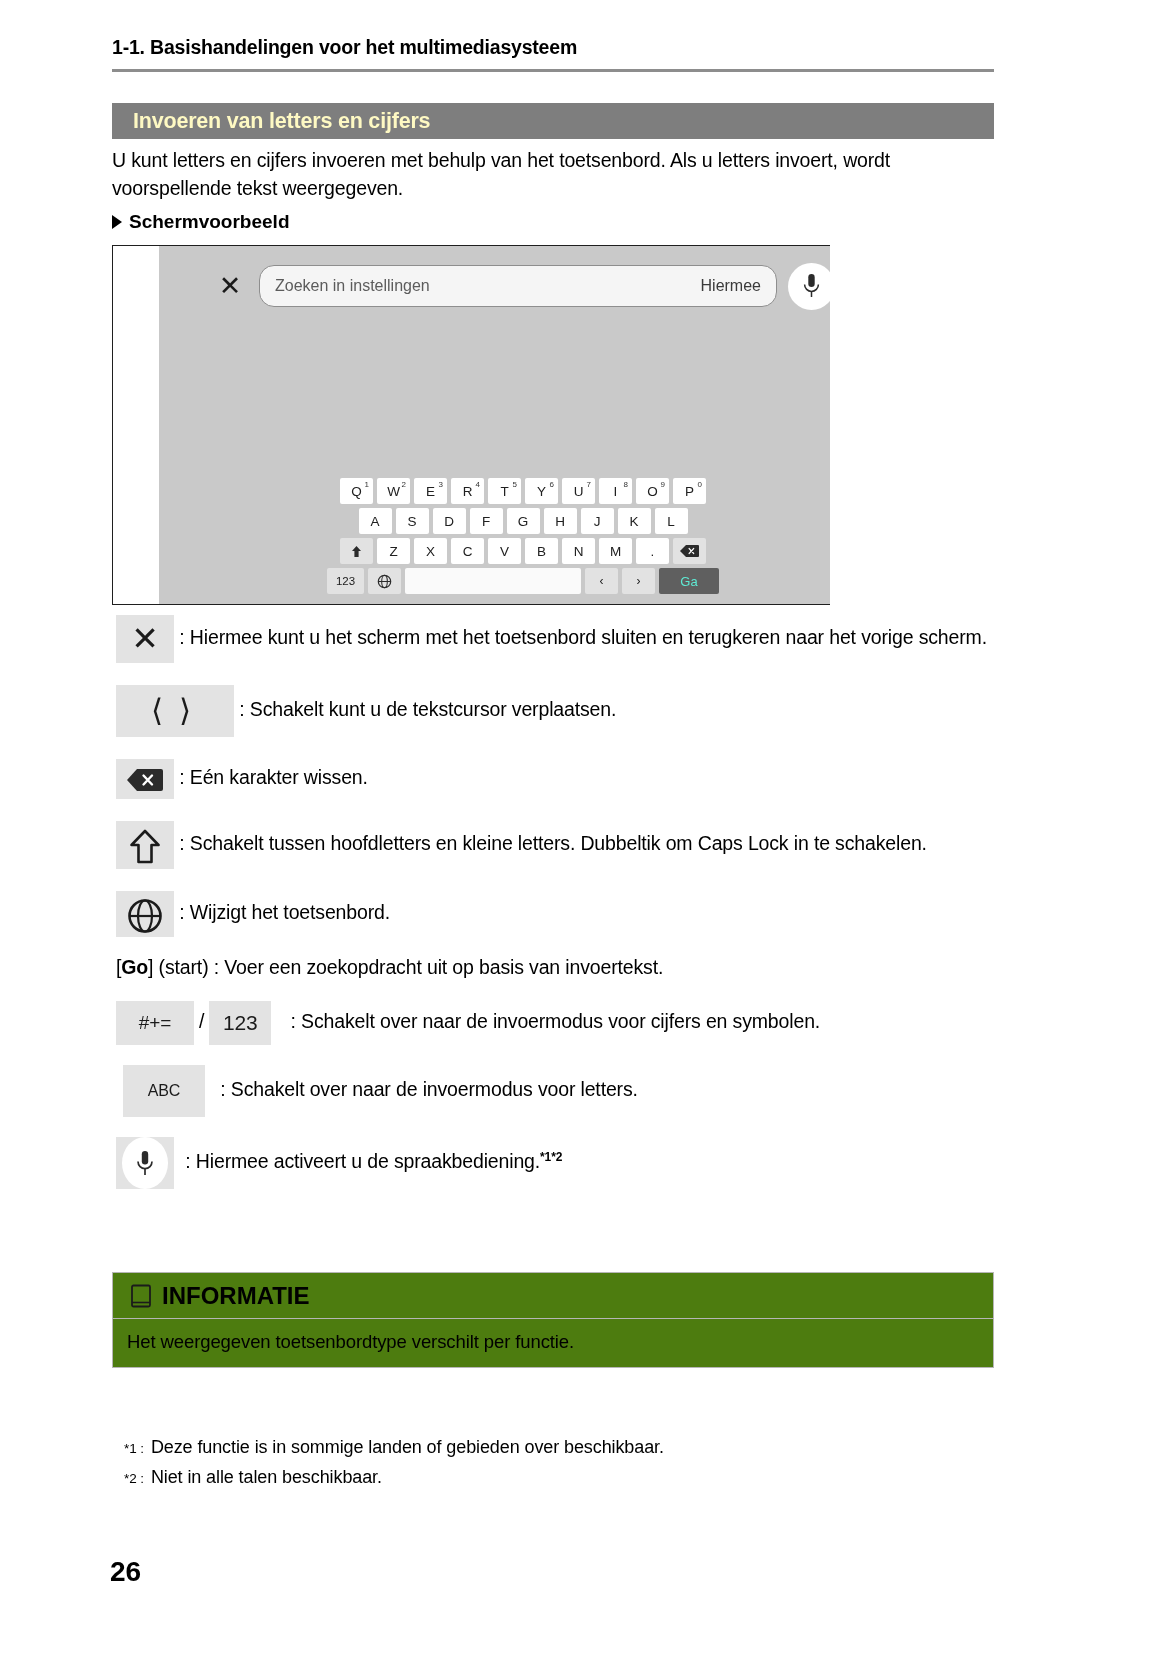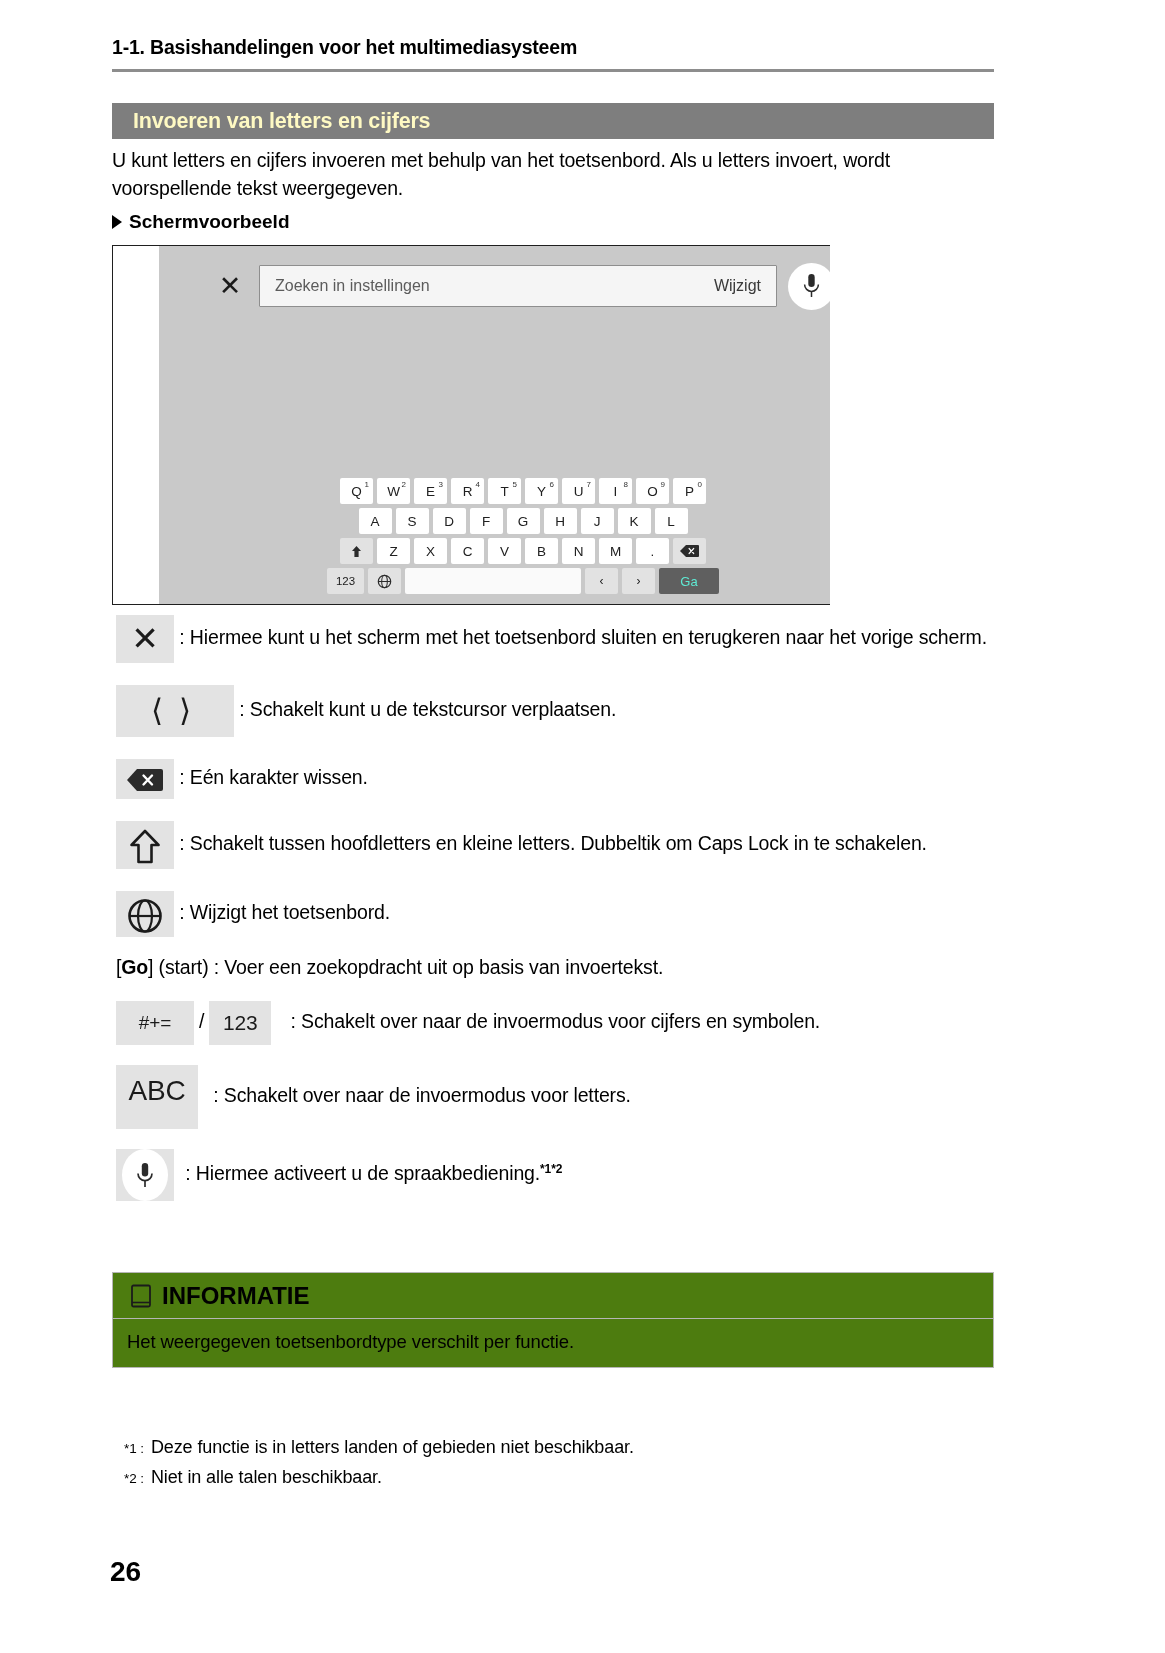--- a/index.html
+++ b/index.html
@@ -128,21 +128,21 @@
     font-weight: 400;
     line-height: 1;
     margin-right: 14px;
     flex: 0 0 auto;
   }
   .search-field {
     flex: 1 1 auto;
     height: 42px;
     background: #f5f5f5;
     border: 1px solid #8e8e8e;
-    border-radius: 1px;
+    border-radius: 15px;
     display: flex;
     align-items: center;
     justify-content: space-between;
     padding: 0 15px;
     box-sizing: border-box;
   }
   .search-placeholder {
     font-size: 16px;
     color: #5c5c5c;
   }
@@ -274,23 +274,24 @@
     width: 78px; height: 44px;
     line-height: 44px;
     font-size: 19px;
   }
   .gkey-123 {
     width: 62px; height: 44px;
     line-height: 44px;
     font-size: 21px;
   }
   .gkey-abc {
-    width: 82px; height: 64px;
+    width: 82px; height: 52px;
     line-height: 52px;
-    font-size: 28px;
+    font-size: 16px;
+    margin-left: 7px;
   }
   .gkey-mic {
     width: 58px; height: 52px;
     position: relative;
   }
   .gkey-mic .mic-oval {
     position: absolute;
     left: 50%; top: 50%;
     transform: translate(-50%,-50%);
     width: 46px; height: 52px;
@@ -386,21 +387,21 @@
     <span>Schermvoorbeeld</span>
   </div>
 
   <div class="screen-box">
     <div class="screen-inner">
 
       <div class="search-row">
         <div class="close-x">✕</div>
         <div class="search-field">
           <span class="search-placeholder">Zoeken in instellingen</span>
-          <span class="search-clear">Wijzigt</span>
+          <span class="search-clear">Hiermee</span>
         </div>
         <div class="mic-circle">
           <svg width="17" height="26" viewBox="0 0 17 26" aria-hidden="true">
             <rect x="5.3" y="1" width="6.4" height="13" rx="3.2" fill="#2b2b2b"></rect>
             <path d="M1.6 11.5 a6.9 6.9 0 0 0 13.8 0" fill="none" stroke="#2b2b2b" stroke-width="1.5"></path>
             <line x1="8.5" y1="18.2" x2="8.5" y2="24" stroke="#2b2b2b" stroke-width="1.5"></line>
           </svg>
         </div>
       </div>
 
@@ -582,21 +583,21 @@
         </svg>
       </span>
       <span>INFORMATIE</span>
     </div>
     <div class="info-body">Het weergegeven toetsenbordtype verschilt per functie.</div>
   </div>
 
   <div class="footnotes">
     <div class="fn-line">
       <span class="fn-mark">*1 :</span>
-      <span>Deze functie is in letters landen of gebieden niet beschikbaar.</span>
+      <span>Deze functie is in sommige landen of gebieden over beschikbaar.</span>
     </div>
     <div class="fn-line">
       <span class="fn-mark">*2 :</span>
       <span>Niet in alle talen beschikbaar.</span>
     </div>
   </div>
 
   <div class="page-number">26</div>
 
 </div>

